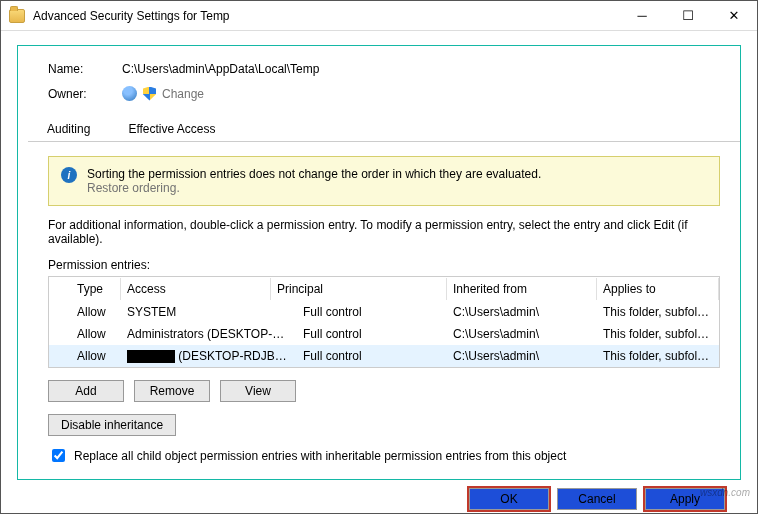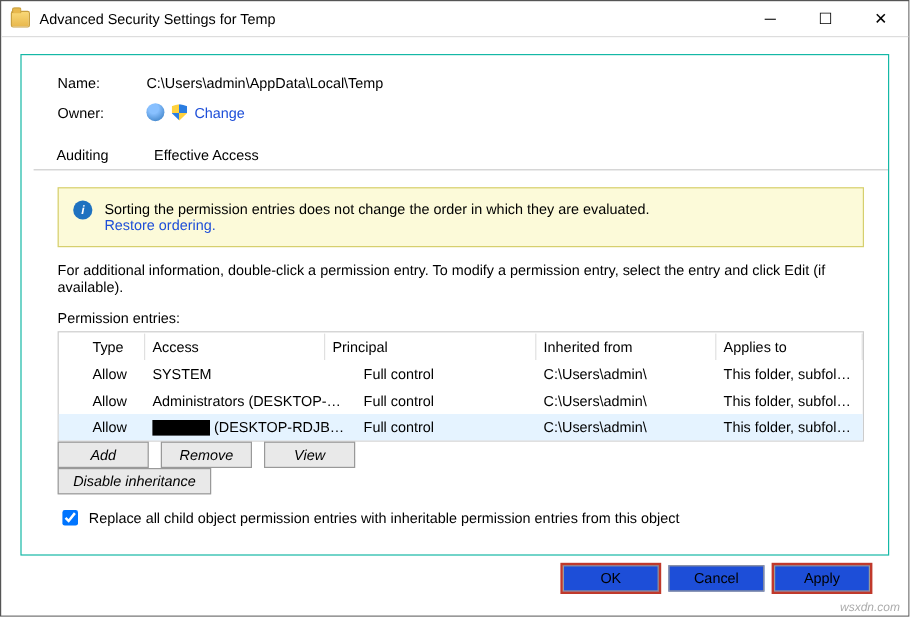--- a/index.html
+++ b/index.html
@@ -13,21 +13,21 @@
 .content { flex: 1; padding: 14px 16px 8px 16px; display: flex; flex-direction: column; }
 .inner { border: 1px solid #14b8a6; padding: 16px 20px 14px 30px; flex: 1; display: flex; flex-direction: column; overflow: hidden; }
 .row { display: flex; margin-bottom: 10px; align-items: center; }
 .label { width: 74px; }
 .val { flex: 1; }
 .owner-val { display: flex; align-items: center; gap: 6px; }
 .user-icon { width: 15px; height: 15px; background: radial-gradient(circle at 40% 30%, #88c0ff 30%, #3a7fc4 90%); border-radius: 50%; }
 .redact { display: inline-block; background: #000; width: 48px; height: 13px; vertical-align: middle; }
 .shield-icon { width: 13px; height: 14px; position: relative; display: inline-block; }
 .shield-icon::before { content:""; position:absolute; inset:0; background: conic-gradient(#2a7de1 0 25%, #ffd23e 25% 50%, #2a7de1 50% 75%, #ffd23e 75% 100%); clip-path: polygon(50% 0, 100% 15%, 100% 55%, 50% 100%, 0 55%, 0 15%); }
-.link { color: #1d4ed8; }
+.link { color: #737373; }
 .tabs { display: flex; border-bottom: 1px solid #ccc; margin: 4px -20px 14px -20px; }
 .tab { padding: 6px 18px; border: 1px solid transparent; border-bottom: none; margin-bottom: -1px; }
 .tab.active { border-color: #ccc; background: #fff; }
 .notice { border: 1px solid #d6cf6e; background: #fcfad9; padding: 10px 12px; display: flex; gap: 10px; margin-bottom: 12px; }
 .info-icon { width: 16px; height: 16px; background: #1f72c0; border-radius: 50%; color: #fff; font-weight: bold; display: flex; align-items: center; justify-content: center; font-size: 10px; font-style: italic; flex-shrink: 0; }
 .help { margin-bottom: 12px; }
 .entries-label { margin-bottom: 4px; }
 .table-wrap { border: 1px solid #ccc; }
 .thead, .trow { display: flex; align-items: center; font-size: 12px; }
 .thead { height: 24px; }
@@ -38,29 +38,29 @@
 .col-access { width: 150px; }
 .col-inherited { width: 150px; }
 .col-applies { flex: 1; }
 .trow { height: 22px; }
 .td { padding: 2px 6px; overflow: hidden; text-overflow: ellipsis; white-space: nowrap; }
 .trow.sel { background: #e5f3ff; }
 .group-icon { width: 16px; height: 12px; position: relative; }
 .group-icon::before, .group-icon::after { content: ""; position: absolute; width: 8px; height: 8px; border-radius: 50%; background: radial-gradient(circle at 40% 30%, #9fd19f, #3a8a3a); top: 2px; }
 .group-icon::before { left: 0; }
 .group-icon::after { left: 6px; }
-.btnrow { display: flex; gap: 10px; margin-top: 0; font-style: italic; }
+.btnrow { display: flex; gap: 10px; margin-top: 12px; }
 .btn { border: 1px solid #999; background: #e9e9e9; padding: 3px 0; font-size: 12px; text-align: center; }
 .btn.sm { width: 76px; }
 .btn.wide { padding: 3px 12px; }
 .check { display: flex; align-items: center; gap: 6px; margin-top: 10px; }
 .dialog-btns { display: flex; justify-content: flex-end; gap: 8px; padding: 8px 16px 12px 0; }
 .dbtn { border: 1px solid #999; background: #1d4ed8; width: 80px; padding: 3px 0; text-align: center; position: relative; }
 .dbtn.boxed::after { content:""; position: absolute; inset: -3px; border: 2px solid #c0392b; pointer-events: none; }
-.watermark { position: absolute; right: 8px; bottom: 2px; font-size: 10px; color: rgba(0,0,0,0.35); font-style: italic; }
+.watermark { position: absolute; right: 8px; bottom: 16px; font-size: 10px; color: rgba(0,0,0,0.35); font-style: italic; }
 </style>
 </head>
 <body>
 
 <div class="window">
   <div class="titlebar">
     <span class="folder-icon"></span>
     <span class="title-text">Advanced Security Settings for Temp</span>
     <div class="winbtn">─</div>
     <div class="winbtn">☐</div>

